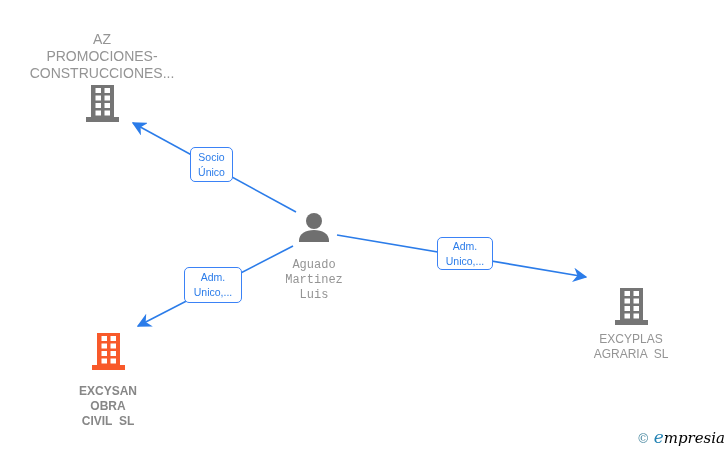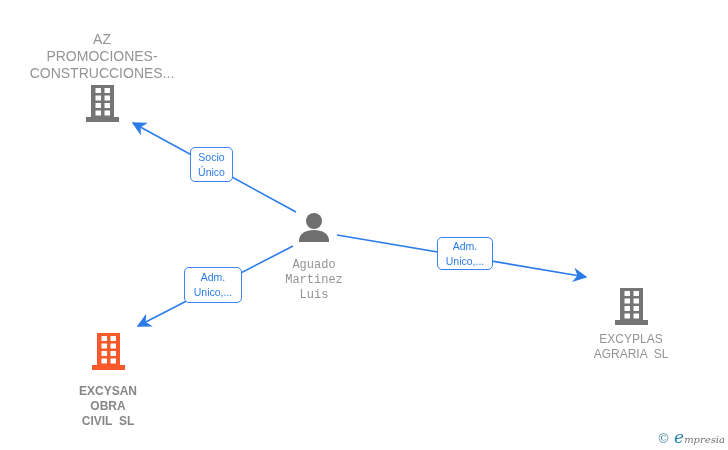--- a/index.html
+++ b/index.html
@@ -76,22 +76,22 @@
   .watermark .copy {
     color: #4d8ba3;
     font-size: 13px;
     margin-right: 4px;
   }
   .watermark .brand-e {
     color: #2383b4;
     font-size: 17px;
   }
   .watermark .brand-rest {
-    color: #737373;
-    font-size: 10px;
+    color: #000000;
+    font-size: 15px;
   }
 </style>
 </head>
 <body>
 
 <div class="canvas">
 
   <svg class="edges-layer" xmlns="http://www.w3.org/2000/svg">
     <defs>
       <marker id="arrow" viewBox="0 0 10 10" refX="9" refY="5" markerWidth="9" markerHeight="9" orient="auto-start-reverse">

